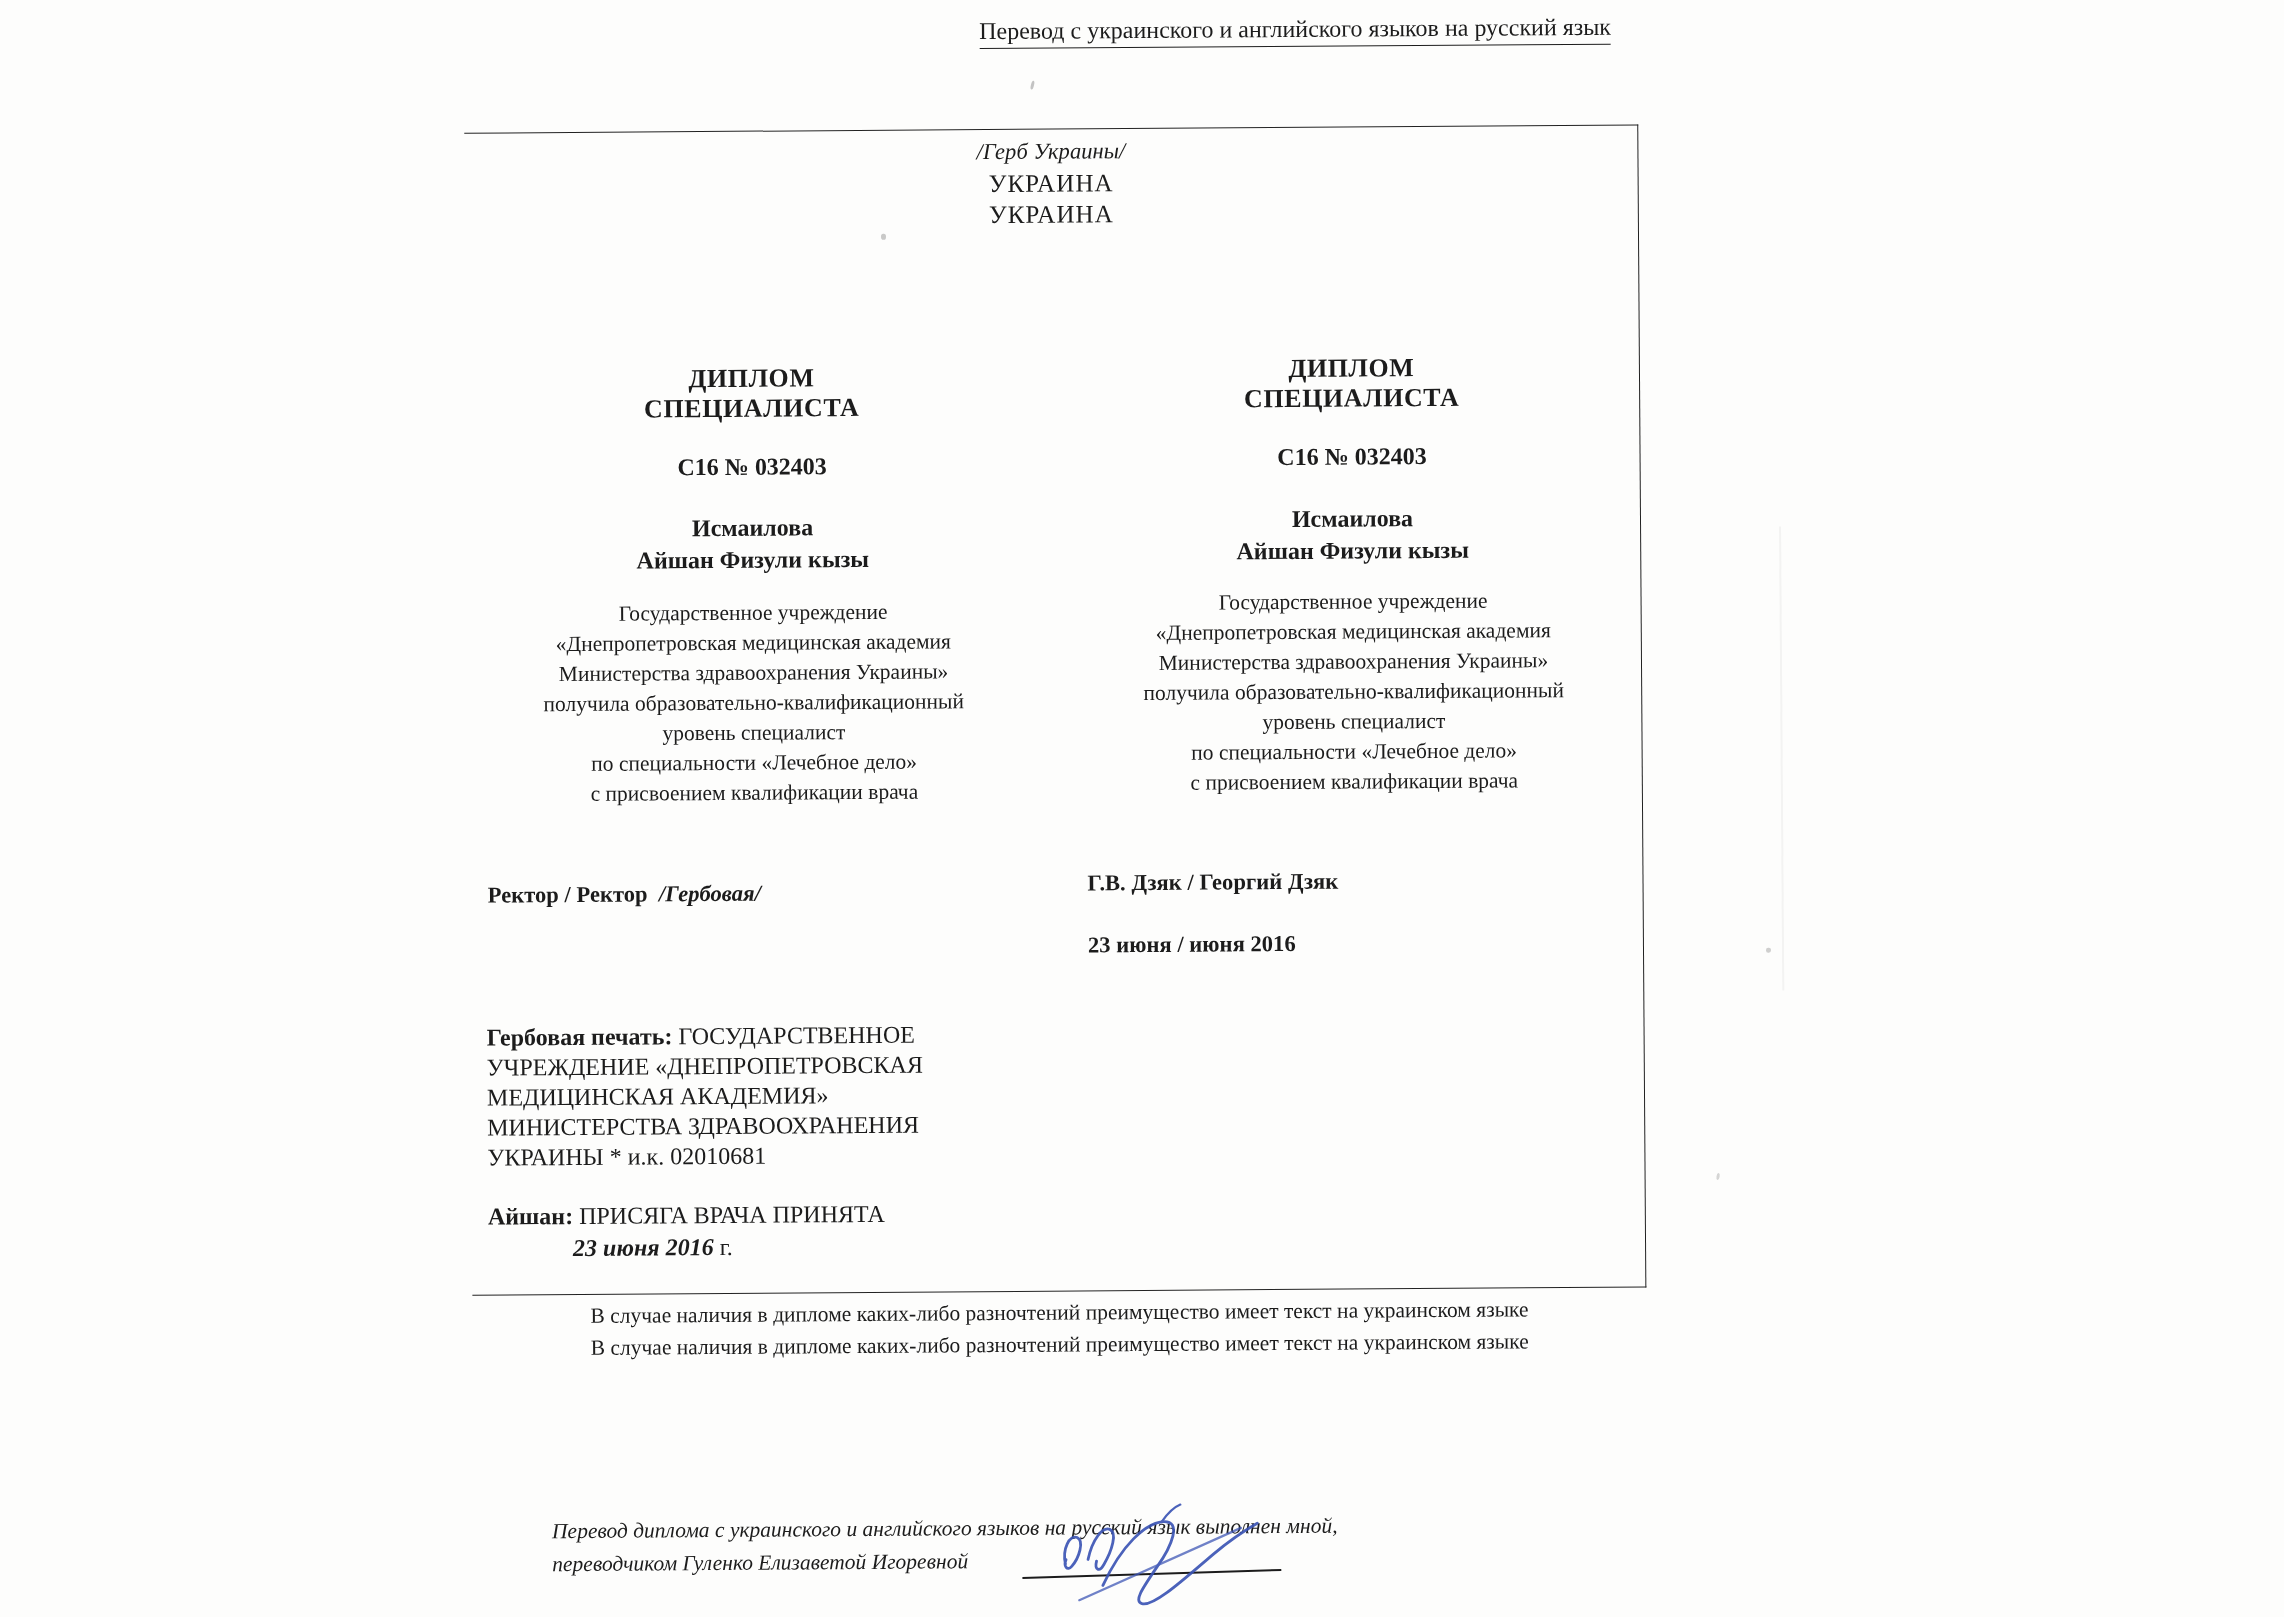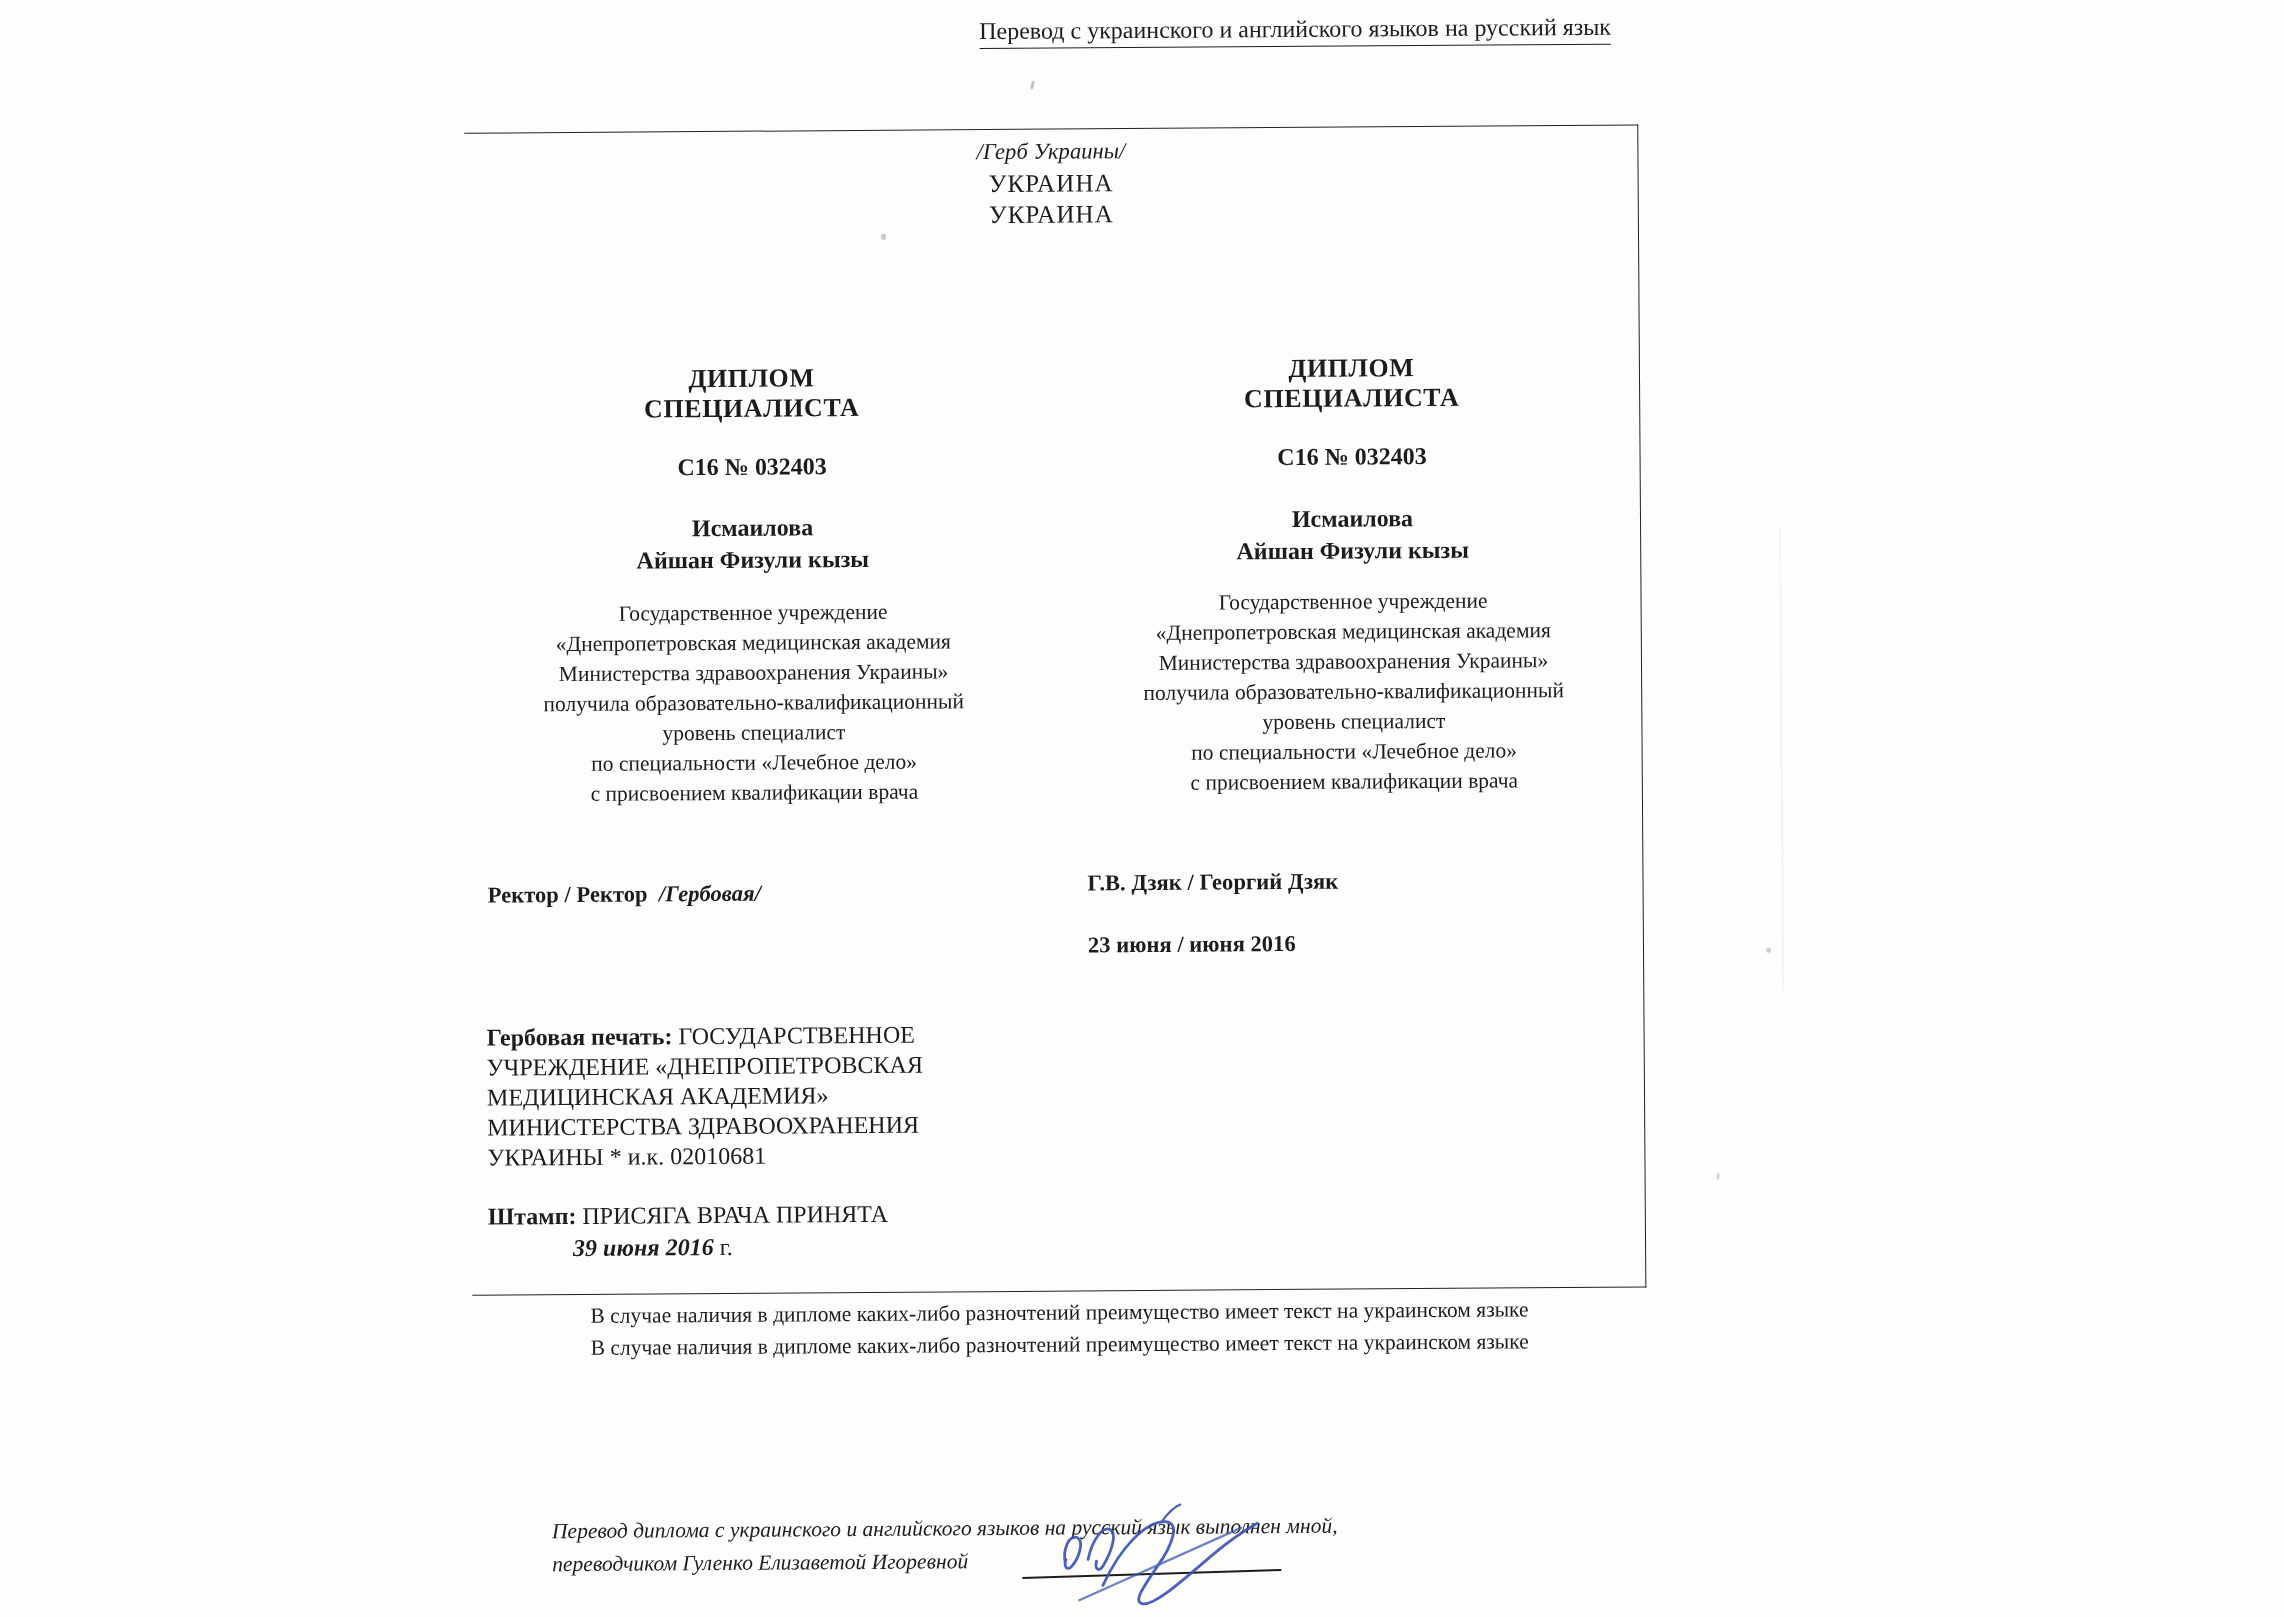--- a/index.html
+++ b/index.html
@@ -127,22 +127,22 @@
 
   <div class="abs seal-par" style="left:485px;top:1018px">
     <div class="nowrap"><span class="b">Гербовая печать:</span><span> ГОСУДАРСТВЕННОЕ</span></div>
     <div class="nowrap">УЧРЕЖДЕНИЕ «ДНЕПРОПЕТРОВСКАЯ</div>
     <div class="nowrap">МЕДИЦИНСКАЯ АКАДЕМИЯ»</div>
     <div class="nowrap">МИНИСТЕРСТВА ЗДРАВООХРАНЕНИЯ</div>
     <div class="nowrap">УКРАИНЫ * и.к. 02010681</div>
   </div>
 
   <div class="abs stamp-par" style="left:485px;top:1196px">
-    <div class="nowrap"><span class="b">Штамп:</span><span> ПРИСЯГА ВРАЧА ПРИНЯТА</span></div>
-    <div class="nowrap stamp-indent"><span class="b i">39 июня 2016</span><span> г.</span></div>
+    <div class="nowrap"><span class="b">Айшан:</span><span> ПРИСЯГА ВРАЧА ПРИНЯТА</span></div>
+    <div class="nowrap stamp-indent"><span class="b i">23 июня 2016</span><span> г.</span></div>
   </div>
 
   <div class="abs col col-right" style="top:355px">
     <div class="doc-title nowrap">ДИПЛОМ</div>
     <div class="doc-title nowrap">СПЕЦИАЛИСТА</div>
   </div>
   <div class="abs col col-right" style="top:445px">
     <div class="doc-number nowrap">С16 № 032403</div>
   </div>
   <div class="abs col col-right" style="top:504px">

